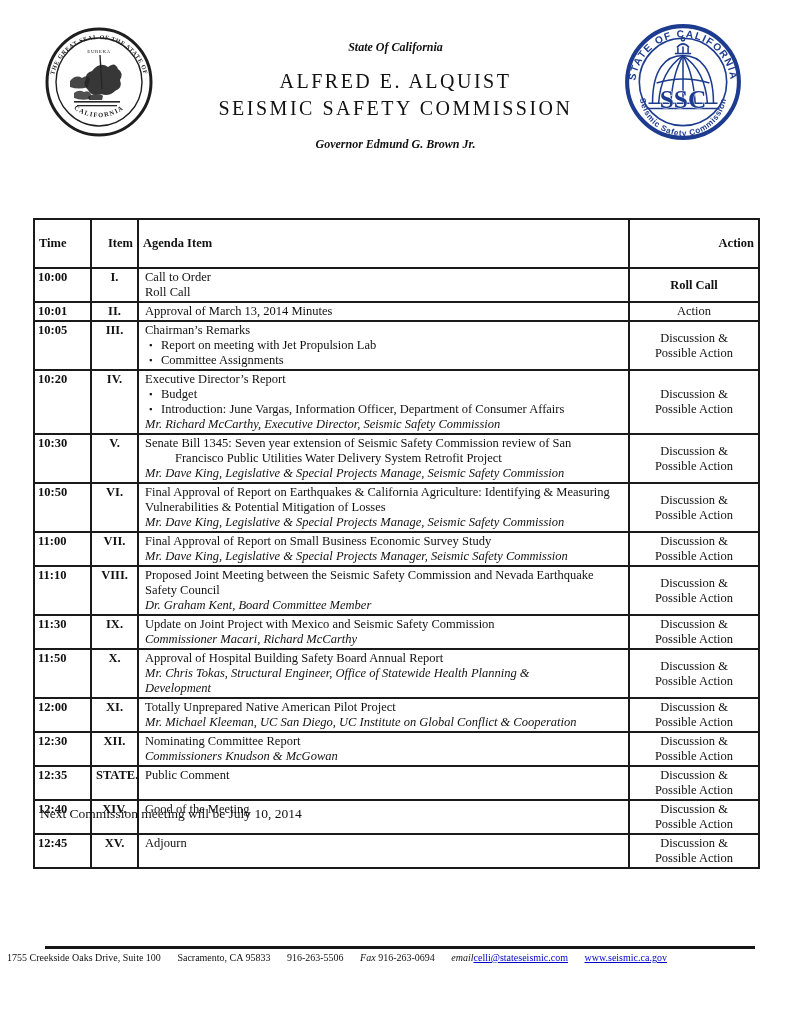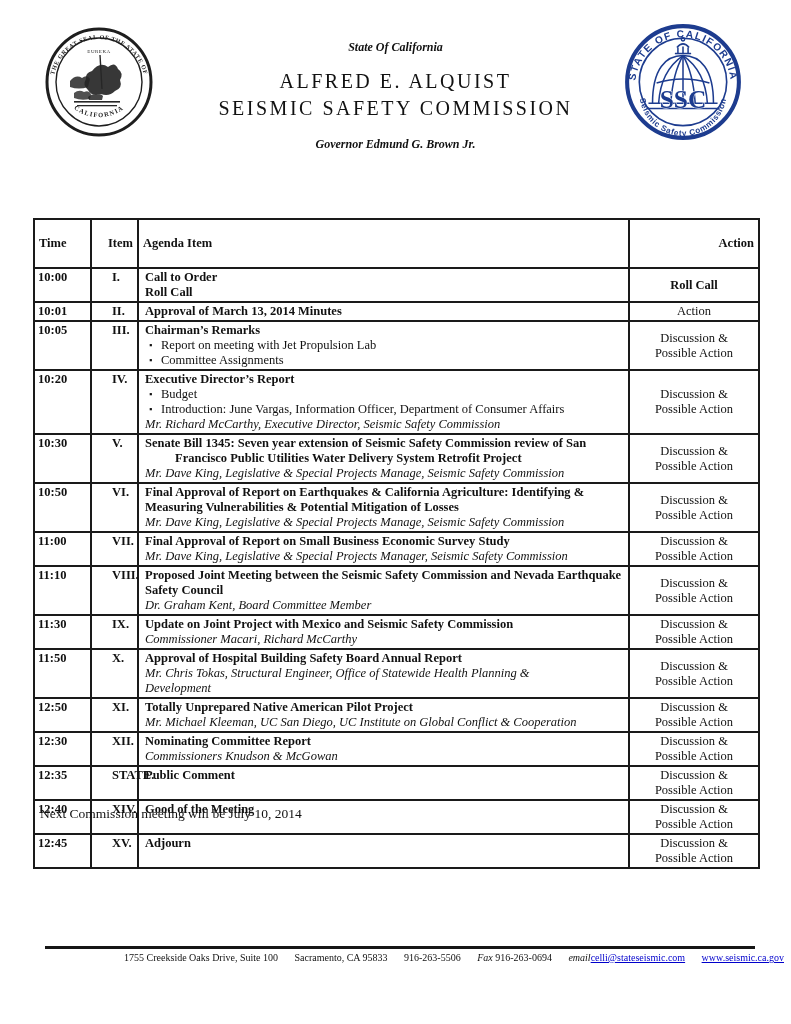--- a/index.html
+++ b/index.html
@@ -14,35 +14,35 @@
   .governor-line{font-size:12px;font-weight:bold;font-style:italic;margin-top:15px;text-align:center;}
   .meeting-heading{position:absolute;top:163px;left:0;right:0;text-align:center;
                    font-weight:bold;font-size:14px;line-height:17px;}
   
   table.agenda{position:absolute;left:33px;top:218px;width:725px;border-collapse:collapse;
                table-layout:fixed;font-size:12.5px;line-height:15px;}
   table.agenda th,table.agenda td{border:2px solid #1a1a1a;}
   th{font-weight:bold;padding:16px 4px;}
   .th-time,.th-agenda{text-align:left;}
   .th-item,.th-action{text-align:right;}
-  td{vertical-align:top;padding:1px 20px;}
+  td{vertical-align:top;padding:1px 4px;}
   .time-cell{font-weight:bold;padding-left:3px;}
   .item-cell{font-weight:bold;text-align:center;}
   .agenda-cell{padding:1px 6px;}
   .action-cell{text-align:center;vertical-align:middle;padding:1px 12px;}
   .action-bold{font-weight:bold;}
-  .a-title{font-weight:bold;}
+  .a-title{font-weight:normal;}
   .a-title.hang{padding-left:30px;text-indent:-30px;}
   .bullet{position:relative;padding-left:16px;}
   .bullet::before{content:"▪";position:absolute;left:4px;top:0;font-size:9px;}
   .presenter{font-style:italic;max-width:452px;}
   
   .next-meeting{position:absolute;left:40px;top:806px;font-size:13.5px;}
   .footer-rule{position:absolute;left:45px;top:946px;width:710px;height:3px;background:#161616;}
-  .footer-line{position:absolute;top:952px;left:0;right:0;text-align:right;font-size:10px;
+  .footer-line{position:absolute;top:952px;left:0;right:0;text-align:left;font-size:10px;
                white-space:nowrap;}
   .footer-line .seg{margin:0 7px;}
   .it{font-style:italic;}
   a.blue-link{color:#0000cc;text-decoration:underline;}
 </style>
 </head>
 <body>
 
 <div class="page">
 
@@ -220,21 +220,21 @@
         <tr>
           <td class="time-cell">11:50</td>
           <td class="item-cell">X.</td>
           <td class="agenda-cell">
             <div class="a-title">Approval of Hospital Building Safety Board Annual Report</div>
             <div class="presenter">Mr. Chris Tokas, Structural Engineer, Office of Statewide Health Planning &amp; Development</div>
           </td>
           <td class="action-cell">Discussion &amp; Possible Action</td>
         </tr>
         <tr>
-          <td class="time-cell">12:50</td>
+          <td class="time-cell">12:00</td>
           <td class="item-cell">XI.</td>
           <td class="agenda-cell">
             <div class="a-title">Totally Unprepared Native American Pilot Project</div>
             <div class="presenter">Mr. Michael Kleeman, UC San Diego, UC Institute on Global Conflict &amp; Cooperation</div>
           </td>
           <td class="action-cell">Discussion &amp; Possible Action</td>
         </tr>
         <tr>
           <td class="time-cell">12:30</td>
           <td class="item-cell">XII.</td>

